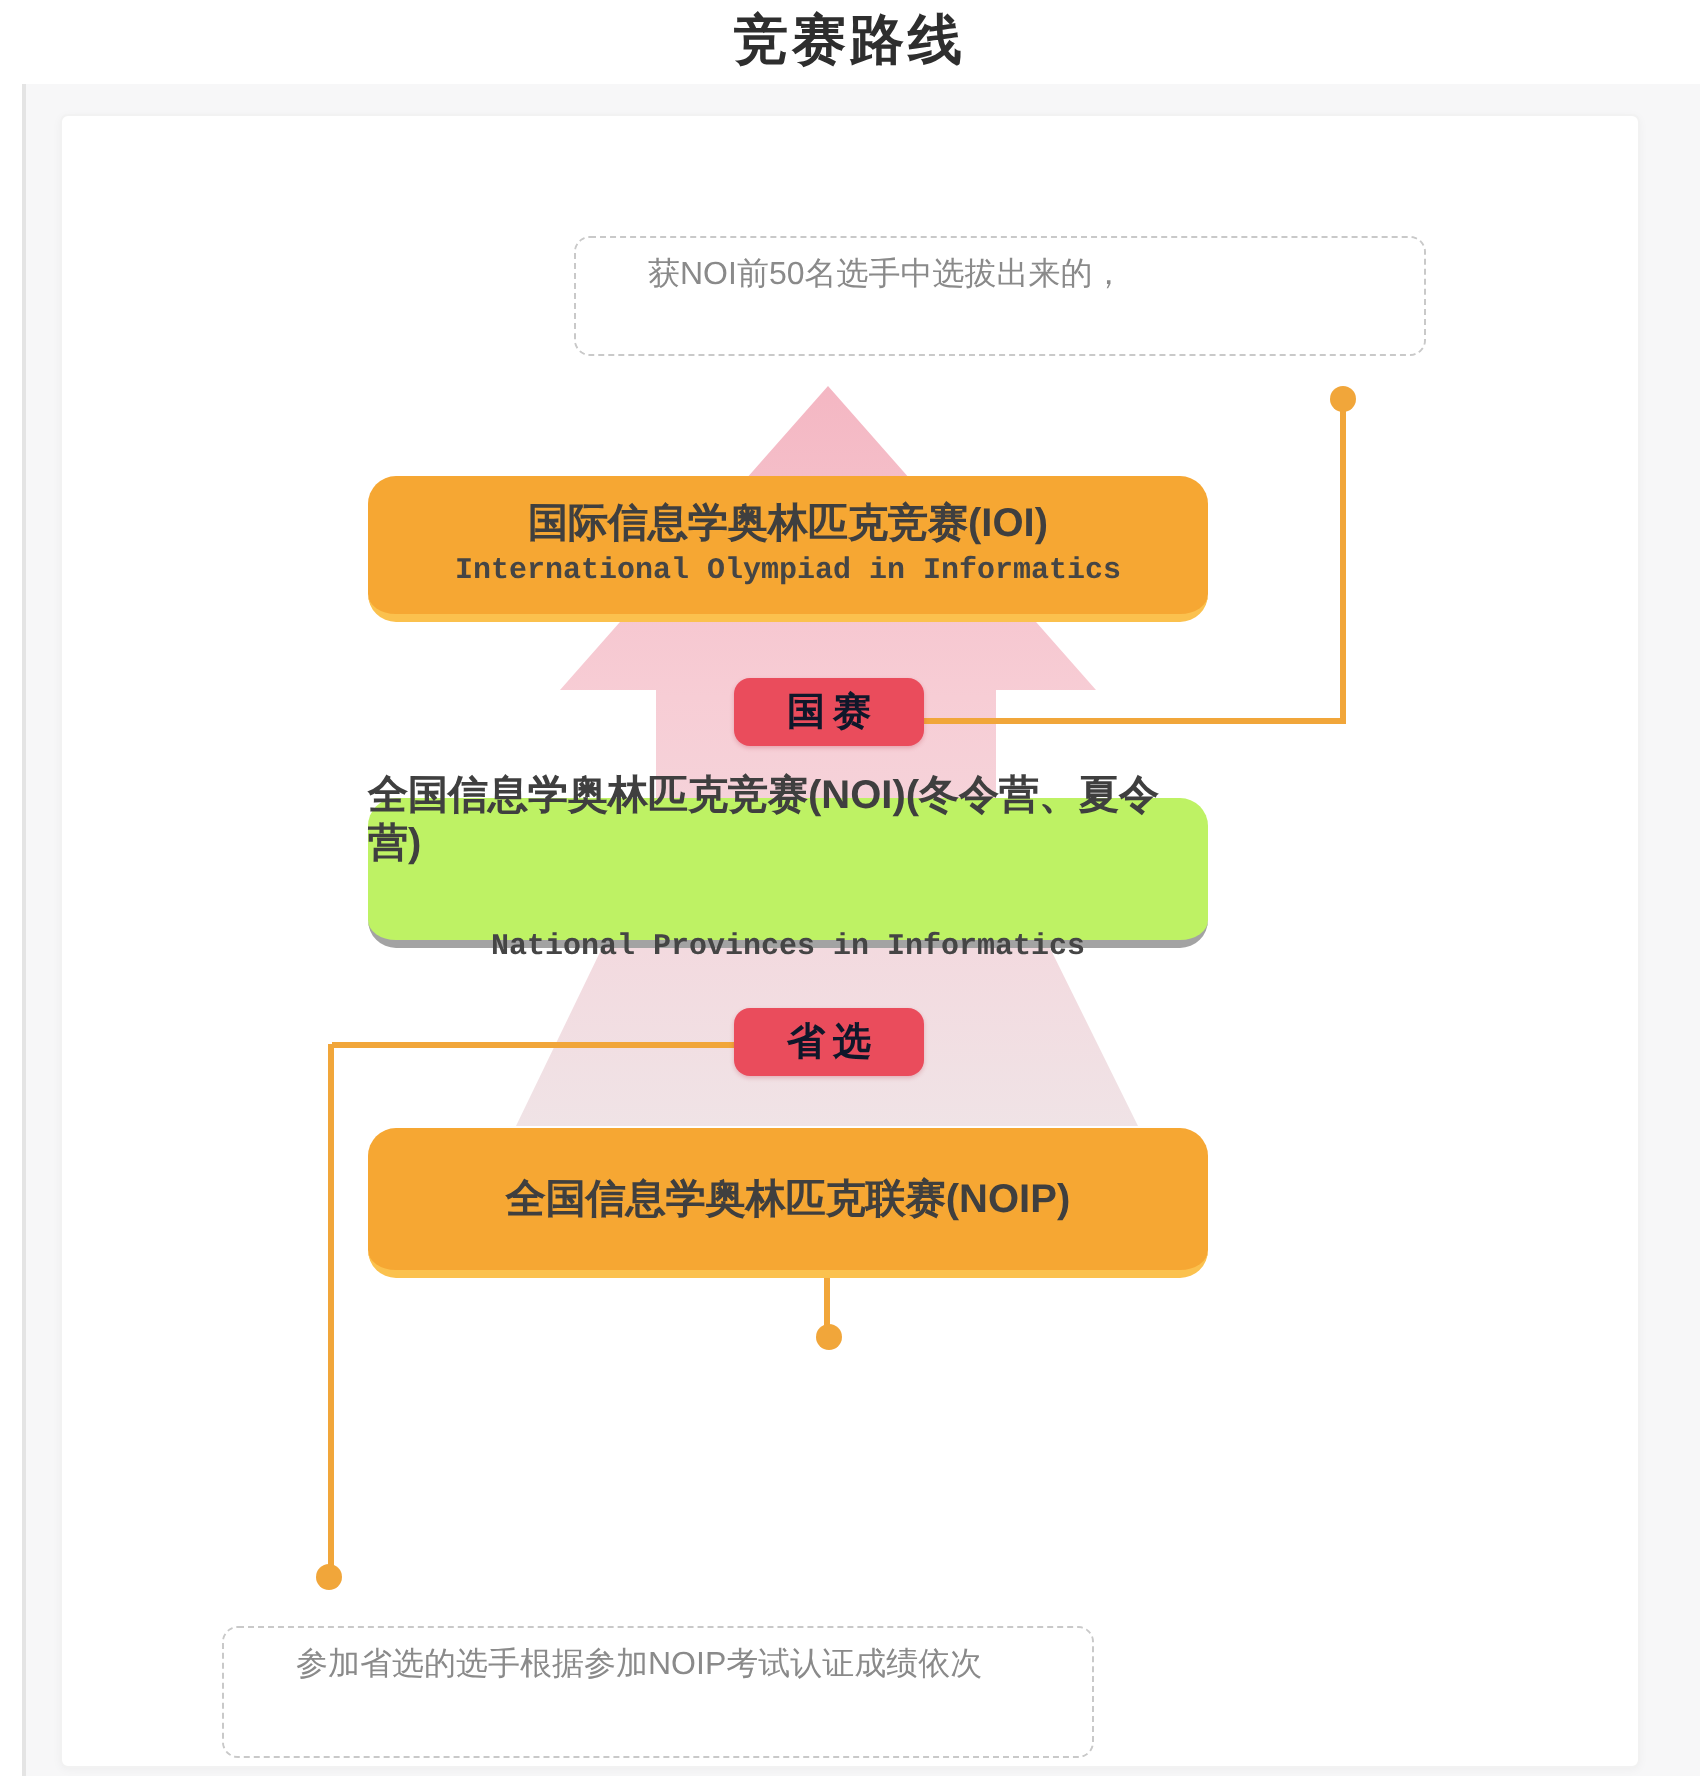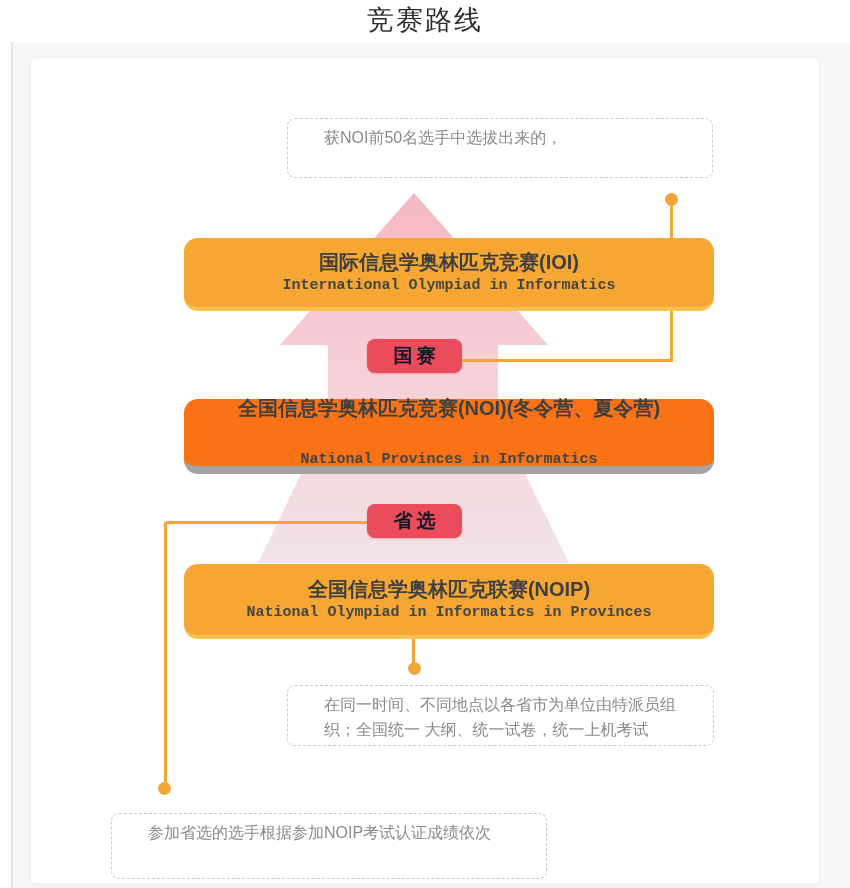--- a/index.html
+++ b/index.html
@@ -5,35 +5,35 @@
   html,body{margin:0;padding:0;}
   body{
     width:850px;height:888px;position:relative;overflow:hidden;
     background:#ffffff;
     font-family:"Liberation Sans","DejaVu Sans",sans-serif;
   }
   .gray-bg{position:absolute;left:13px;top:42px;width:837px;height:846px;background:#f7f7f8;}
   .left-rule{position:absolute;left:11px;top:42px;width:2px;height:846px;background:#e4e4e4;}
   .page-title{
     position:absolute;left:0;top:2px;width:850px;margin:0;
-    text-align:center;font-size:27px;font-weight:400;color:#2e2e2e;letter-spacing:2px;
+    text-align:center;font-size:27px;font-weight:700;color:#2e2e2e;letter-spacing:2px;
   }
   .card{
     position:absolute;left:30px;top:57px;width:790px;height:827px;
     background:#ffffff;border:1px solid #f2f2f2;border-radius:4px;
     box-shadow:0 1px 5px rgba(0,0,0,0.04);box-sizing:border-box;
   }
   .arrow-svg{position:absolute;left:0;top:0;z-index:1;}
   .tier{
-    position:absolute;left:153px;width:530px;z-index:3;
+    position:absolute;left:153px;width:420px;z-index:3;
     border-radius:14px;box-sizing:border-box;
     display:flex;flex-direction:column;justify-content:center;align-items:center;
   }
   .tier-orange{background:#f6a733;border-bottom:4px solid #fbc14e;}
-  .tier-yellow{background:#f97316;border-bottom:8px solid #a3a3a3;gap:28px;}
+  .tier-yellow{background:#bef264;border-bottom:4px solid #a3a3a3;gap:28px;}
   .tier-ioi{top:180px;height:73px;}
   .tier-noi{top:341px;height:75px;}
   .tier-noip{top:506px;height:75px;}
   .tier-zh{font-size:20px;font-weight:700;color:#3f3f3f;line-height:1.2;}
   .tier-en{font-size:15px;font-weight:700;color:#454545;margin-top:4px;line-height:1.1;font-family:Liberation Mono, monospace;}
   .badge{
     position:absolute;width:95px;height:34px;z-index:5;background:#ea4c5c;
     border-radius:8px;color:#0f172a;font-size:19px;font-weight:700;letter-spacing:4px;
     display:flex;align-items:center;justify-content:center;box-sizing:border-box;padding-left:4px;
     box-shadow:0 1px 2px rgba(180,30,50,0.25);
@@ -100,28 +100,23 @@
     <div class="tier-en">National Provinces in Informatics</div>
   </div>
 
   <div class="hline conn-left-h"></div>
   <div class="vline conn-left-v"></div>
   <div class="dot dot-left"></div>
   <div class="badge badge-provincial">省选</div>
 
   <div class="tier tier-orange tier-noip">
     <div class="tier-zh">全国信息学奥林匹克联赛(NOIP)</div>
-    <div class="tier-en">National Olympiad in Informatics in Provinces</div>
   </div>
 
   <div class="vline conn-bottom-v"></div>
   <div class="dot dot-bottom"></div>
 
-  <div class="callout callout-middle">
-    <div>在同一时间、不同地点以各省市为单位由特派员组</div>
-    <div>织；全国统一 大纲、统一试卷，统一上机考试</div>
-  </div>
 
   <div class="callout callout-bottom">
     <div>参加省选的选手根据参加NOIP考试认证成绩依次</div>
   </div>
 
 </div>
 
 </body></html>

